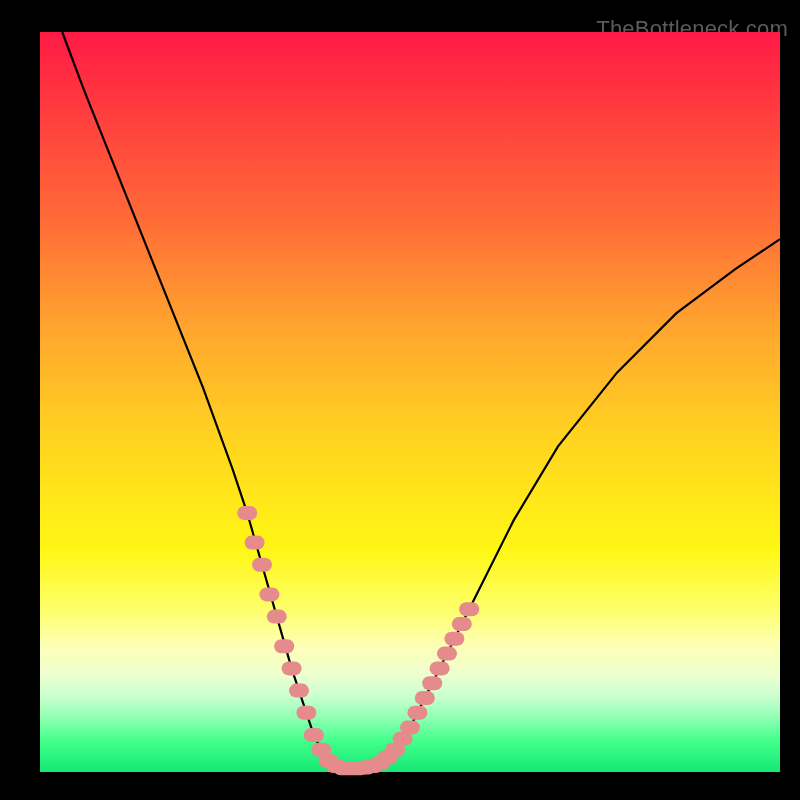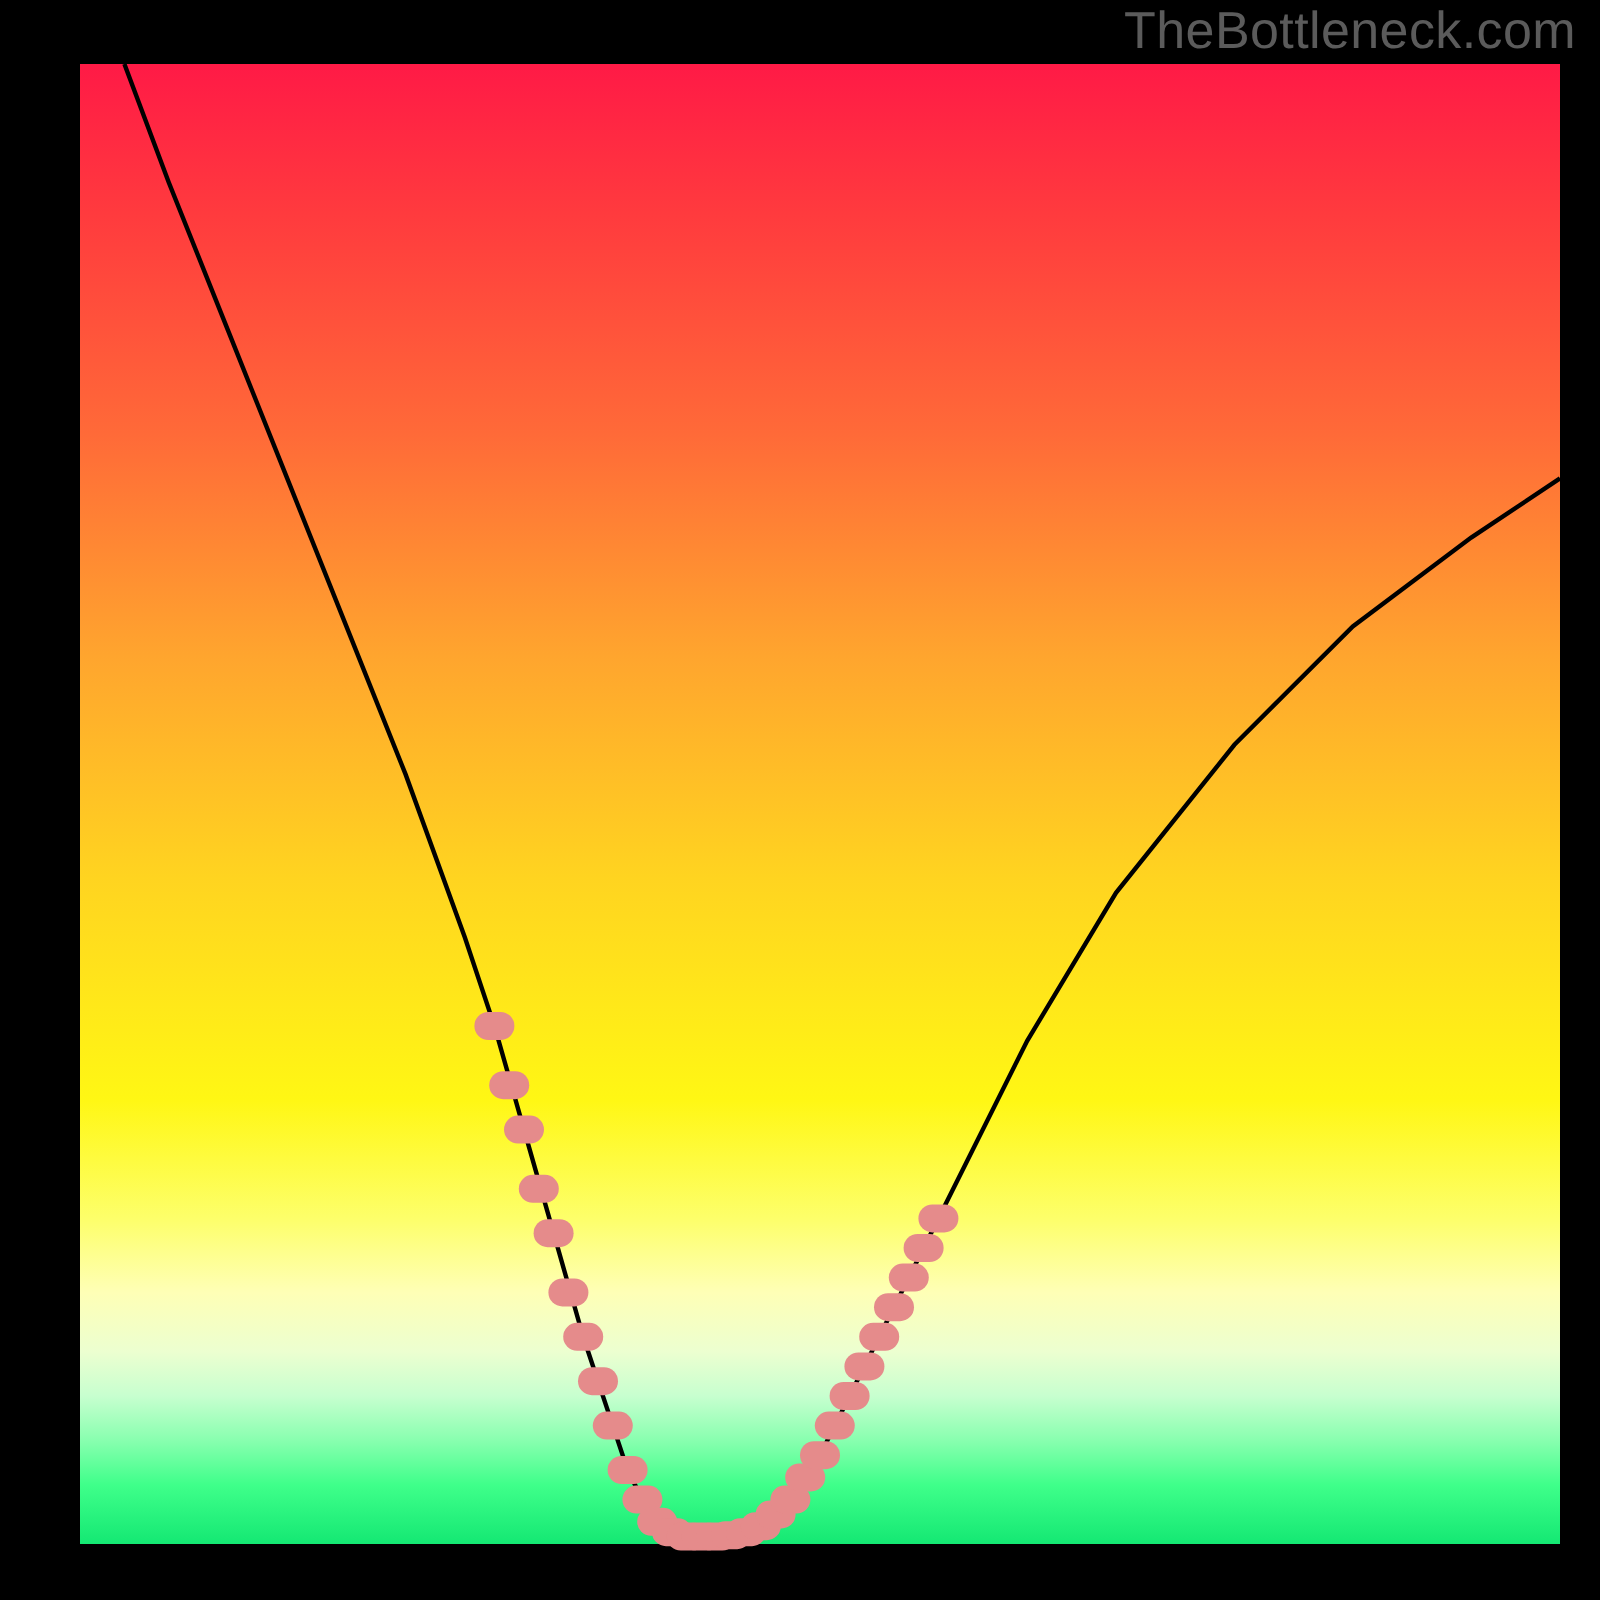--- a/index.html
+++ b/index.html
@@ -36,24 +36,24 @@
       #feffb6 83%,
       #ecffd0 87%,
       #c7ffcf 90%,
       #88ffaf 93%,
       #3fff8a 96%,
       #14e873 100%
     );
   }
   .watermark {
     position: absolute;
-    top: 0;
+    top: 16px;
     right: 12px;
     color: #5b5b5b;
-    font-size: 26px;
+    font-size: 22px;
     font-weight: 500;
     letter-spacing: 0.2px;
     user-select: none;
   }
   svg.curve {
     position: absolute;
     left: 0;
     top: 0;
     width: 740px;
     height: 740px;

